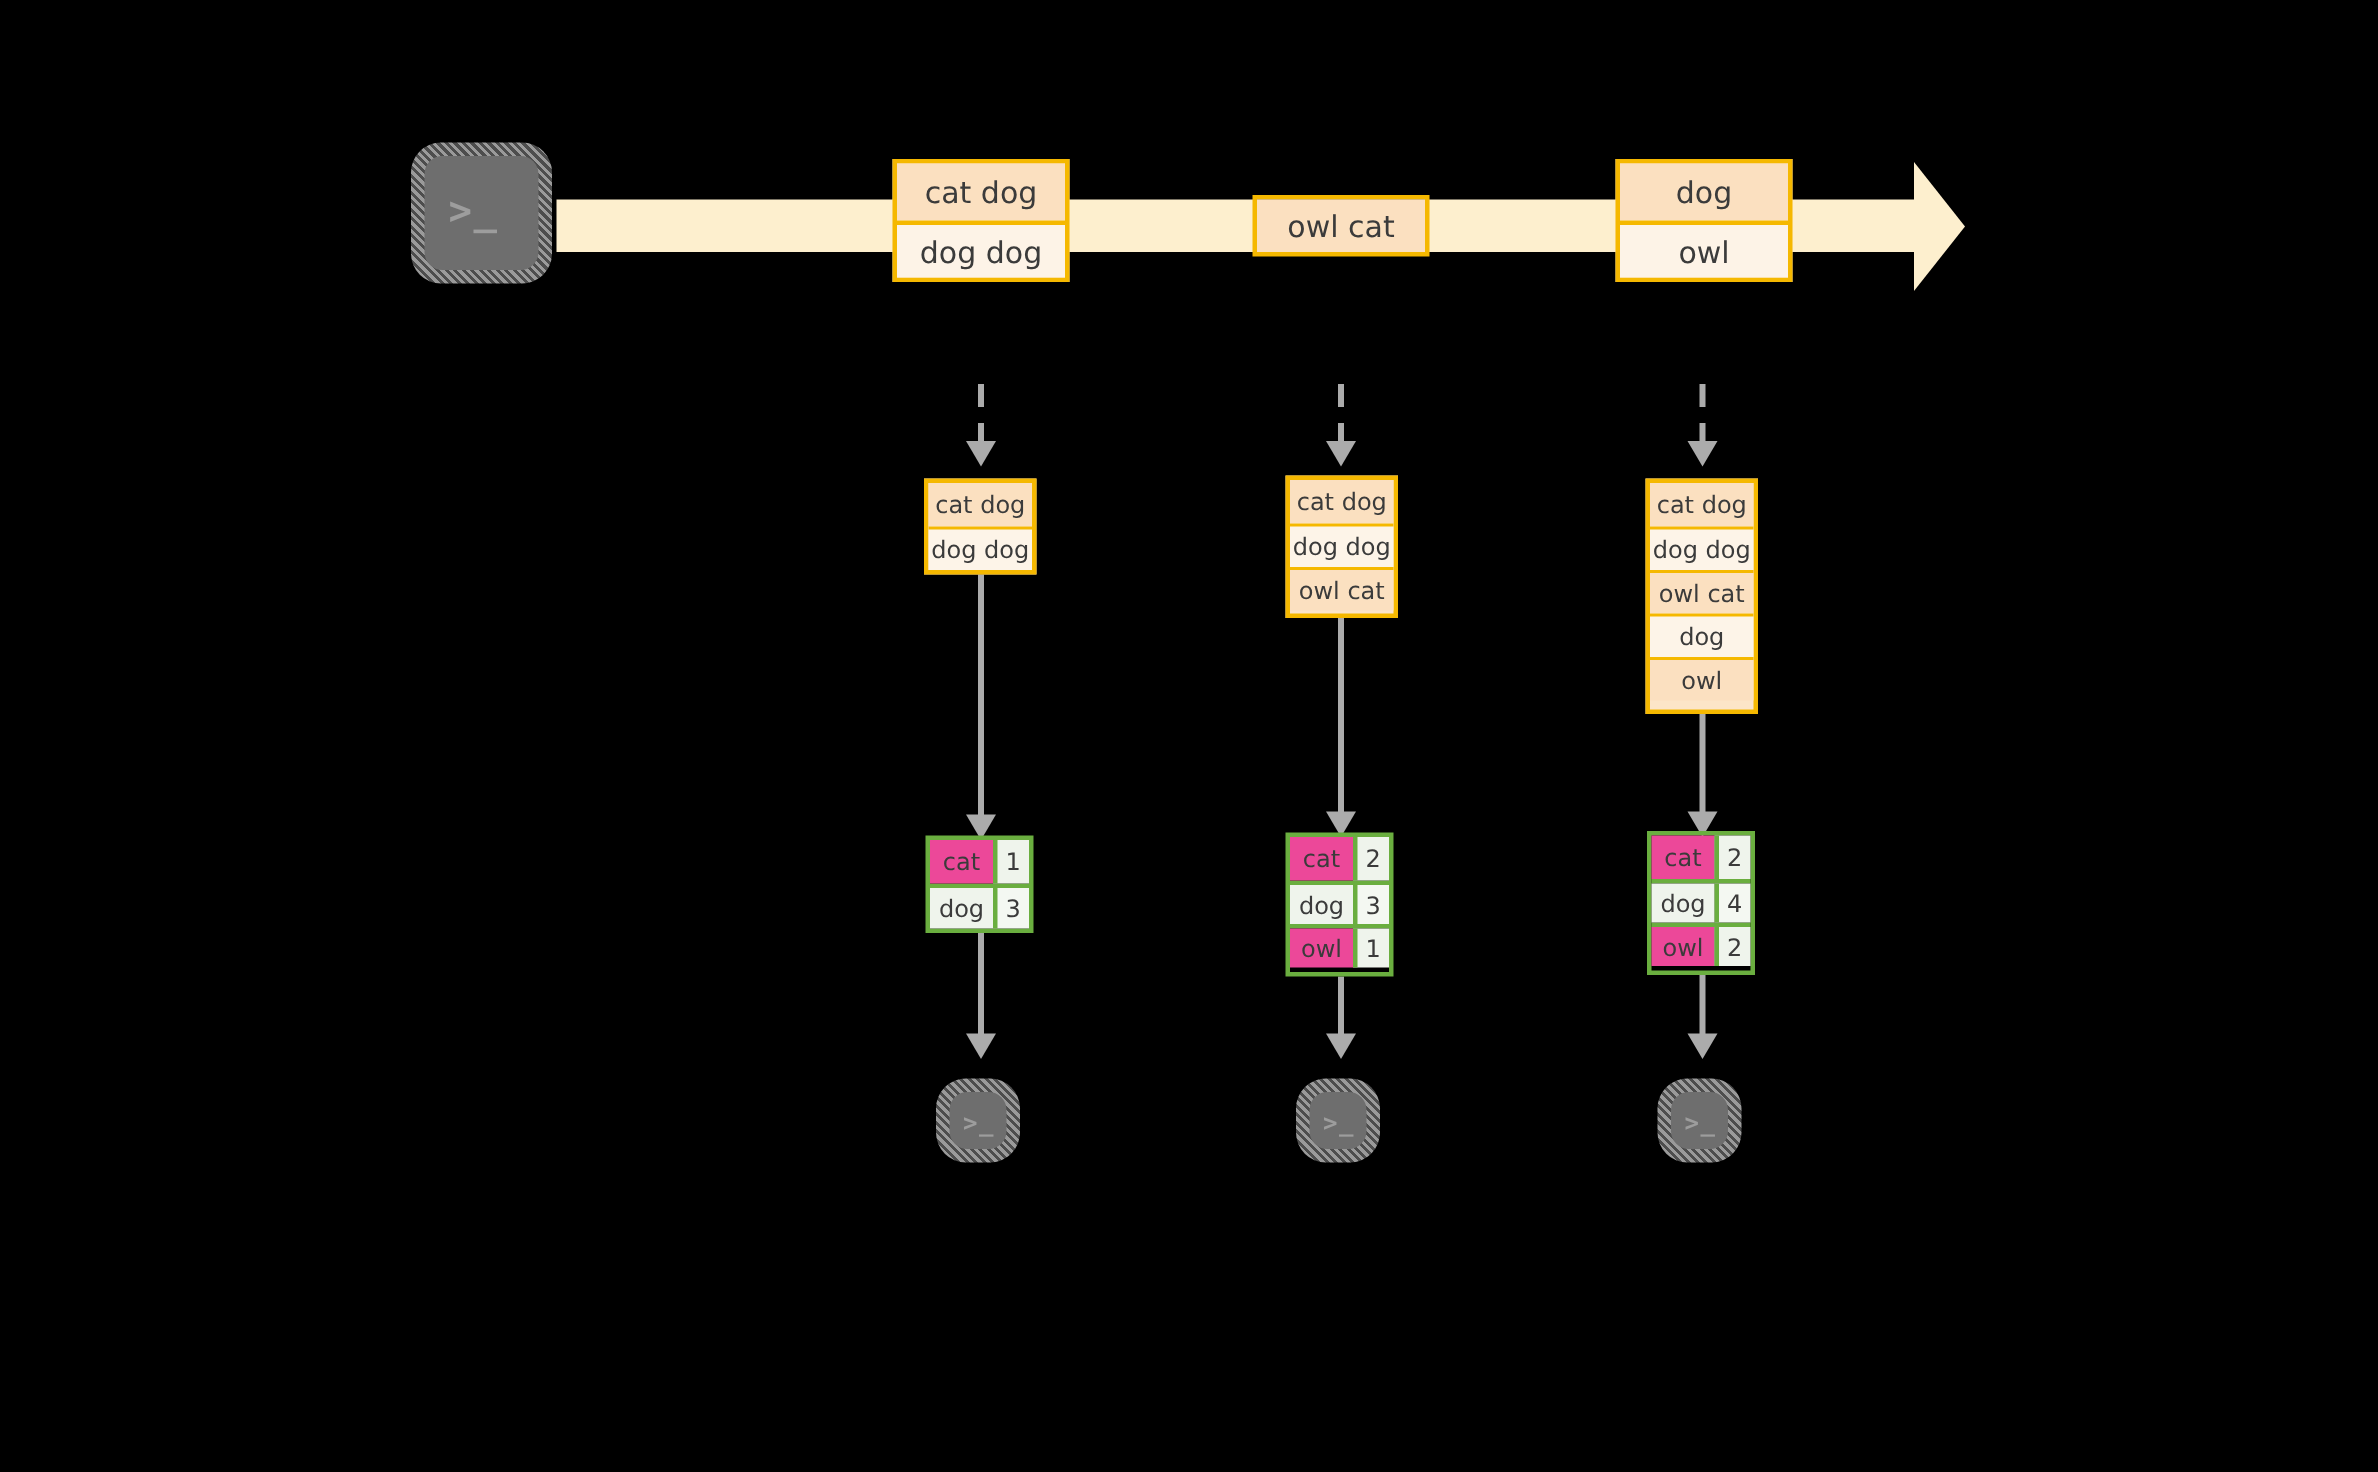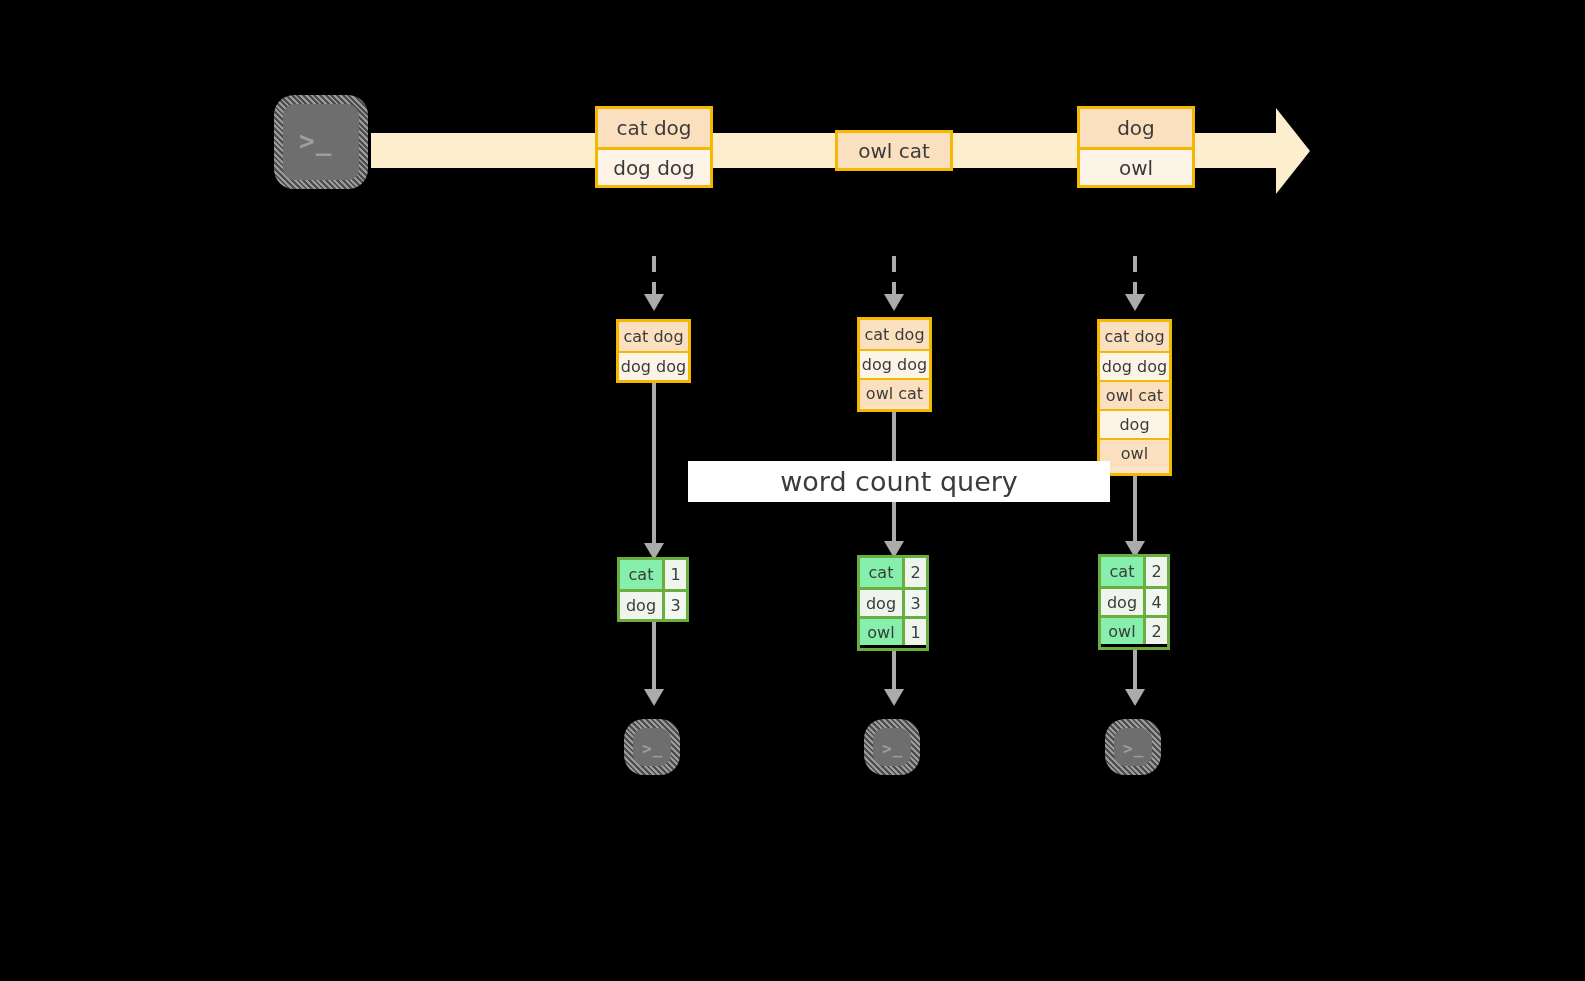--- a/index.html
+++ b/index.html
@@ -117,21 +117,21 @@
   }
   .grow + .grow { border-top: 3px solid #6AAE3F; }
   .gcell {
     box-sizing: border-box;
     display: flex;
     align-items: center;
     justify-content: center;
     color: #3b3b3b;
     font-size: 16px;
   }
-  .gcell.key { background: #86efac; }
+  .gcell.key { background: #ec4899; }
   .gcell.val { background: #EFF4EC; border-left: 3px solid #6AAE3F; }
   .grow.alt .gcell.key { background: #EFF4EC; }
   .grow.alt .gcell.val { background: #F4F8F2; }
 
   
   .conn {
     position: absolute;
     width: 4px;
     background: #ABABAB;
     z-index: 1;
@@ -223,21 +223,20 @@
 
   <div class="conn" style="left:652px; top:383px; height:164px;"></div>
   <div class="arrowhead" style="left:644px; top:543px;"></div>
 
   <div class="conn" style="left:892px; top:412px; height:133px;"></div>
   <div class="arrowhead" style="left:884px; top:541px;"></div>
 
   <div class="conn" style="left:1133px; top:476px; height:69px;"></div>
   <div class="arrowhead" style="left:1125px; top:541px;"></div>
 
-  <div class="query-label" style="left:688px; top:461px; width:422px; height:41px; font-size:27px;">word count query</div>
 
   <div class="gtable" style="left:617px; top:557px; width:72px; height:65px;">
     <div class="grow" style="height:29px;">
       <div class="gcell key" style="width:44px;">cat</div>
       <div class="gcell val" style="width:25px;">1</div>
     </div>
     <div class="grow alt" style="height:30px;">
       <div class="gcell key" style="width:44px;">dog</div>
       <div class="gcell val" style="width:25px;">3</div>
     </div>

